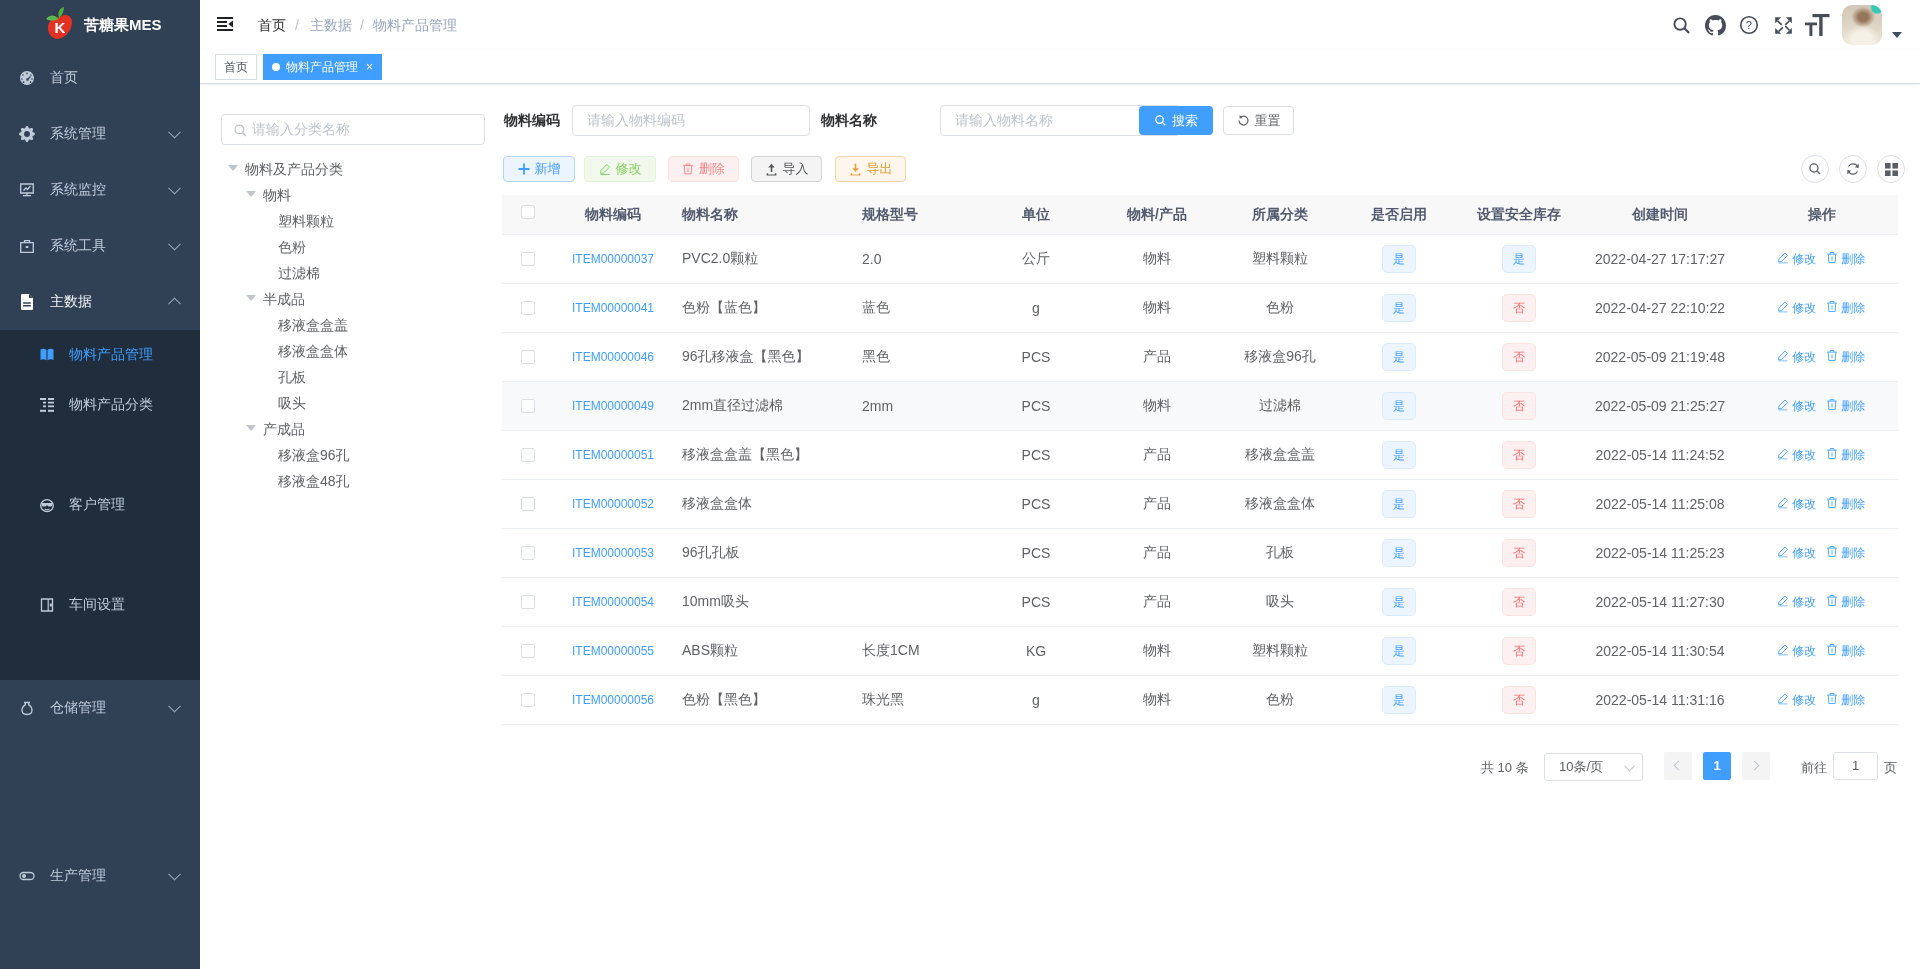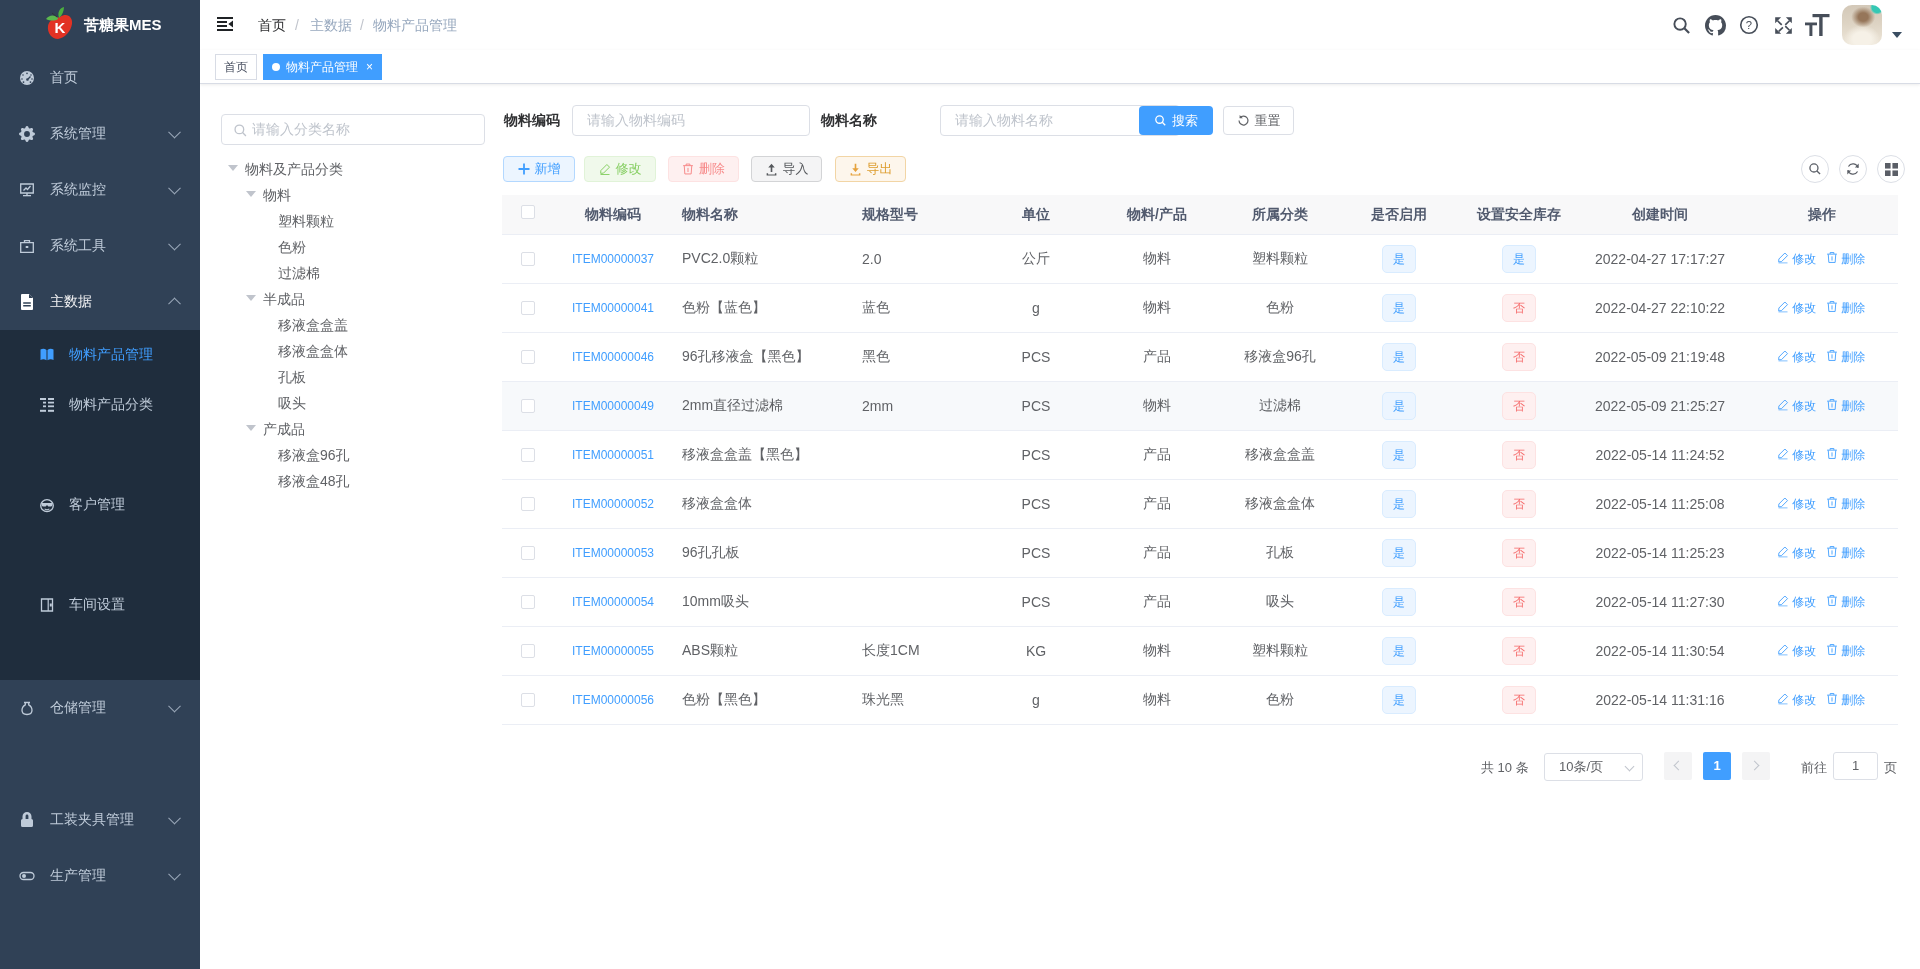--- a/index.html
+++ b/index.html
@@ -157,27 +157,20 @@
         </svg>
         <span class="tx">车间设置</span>
       </div>
   </div>
 
   <div class="mi" style="top:680px">
       <svg class="ic" viewBox="0 0 16 16">
         <path fill="none" stroke="#bfcbd9" stroke-width="1.3" d="M5 2.5h6M6.3 2.5v2.3C4 6 3 8 3 10.3 3 13 5 14.5 8 14.5s5-1.5 5-4.2C13 8 12 6 9.7 4.8V2.5"></path>
       </svg>
       <span class="tx">仓储管理</span>
-      <i class="ar"></i>
-    </div>
-  <div class="mi" style="top:792px">
-      <svg class="ic" viewBox="0 0 16 16">
-        <path fill="#bfcbd9" d="M8 1a3 3 0 0 1 3 3v3H5V4a3 3 0 0 1 3-3zm4.5 6V4.5a4.5 4.5 0 0 0-9 0V7A1.5 1.5 0 0 0 2 8.5v5A1.5 1.5 0 0 0 3.5 15h9a1.5 1.5 0 0 0 1.5-1.5v-5A1.5 1.5 0 0 0 12.5 7zM8 1a3 3 0 0 1 3 3v3h-1.6V4a1.4 1.4 0 0 0-2.8 0v3H5V4a3 3 0 0 1 3-3z"></path>
-      </svg>
-      <span class="tx">工装夹具管理</span>
       <i class="ar"></i>
     </div>
   <div class="mi" style="top:848px">
       <svg class="ic" viewBox="0 0 16 16">
         <rect x="1" y="4.5" width="14" height="7" rx="3.5" fill="none" stroke="#bfcbd9" stroke-width="1.3"></rect>
         <circle cx="5" cy="8" r="2" fill="#bfcbd9"></circle>
       </svg>
       <span class="tx">生产管理</span>
       <i class="ar"></i>
     </div>

